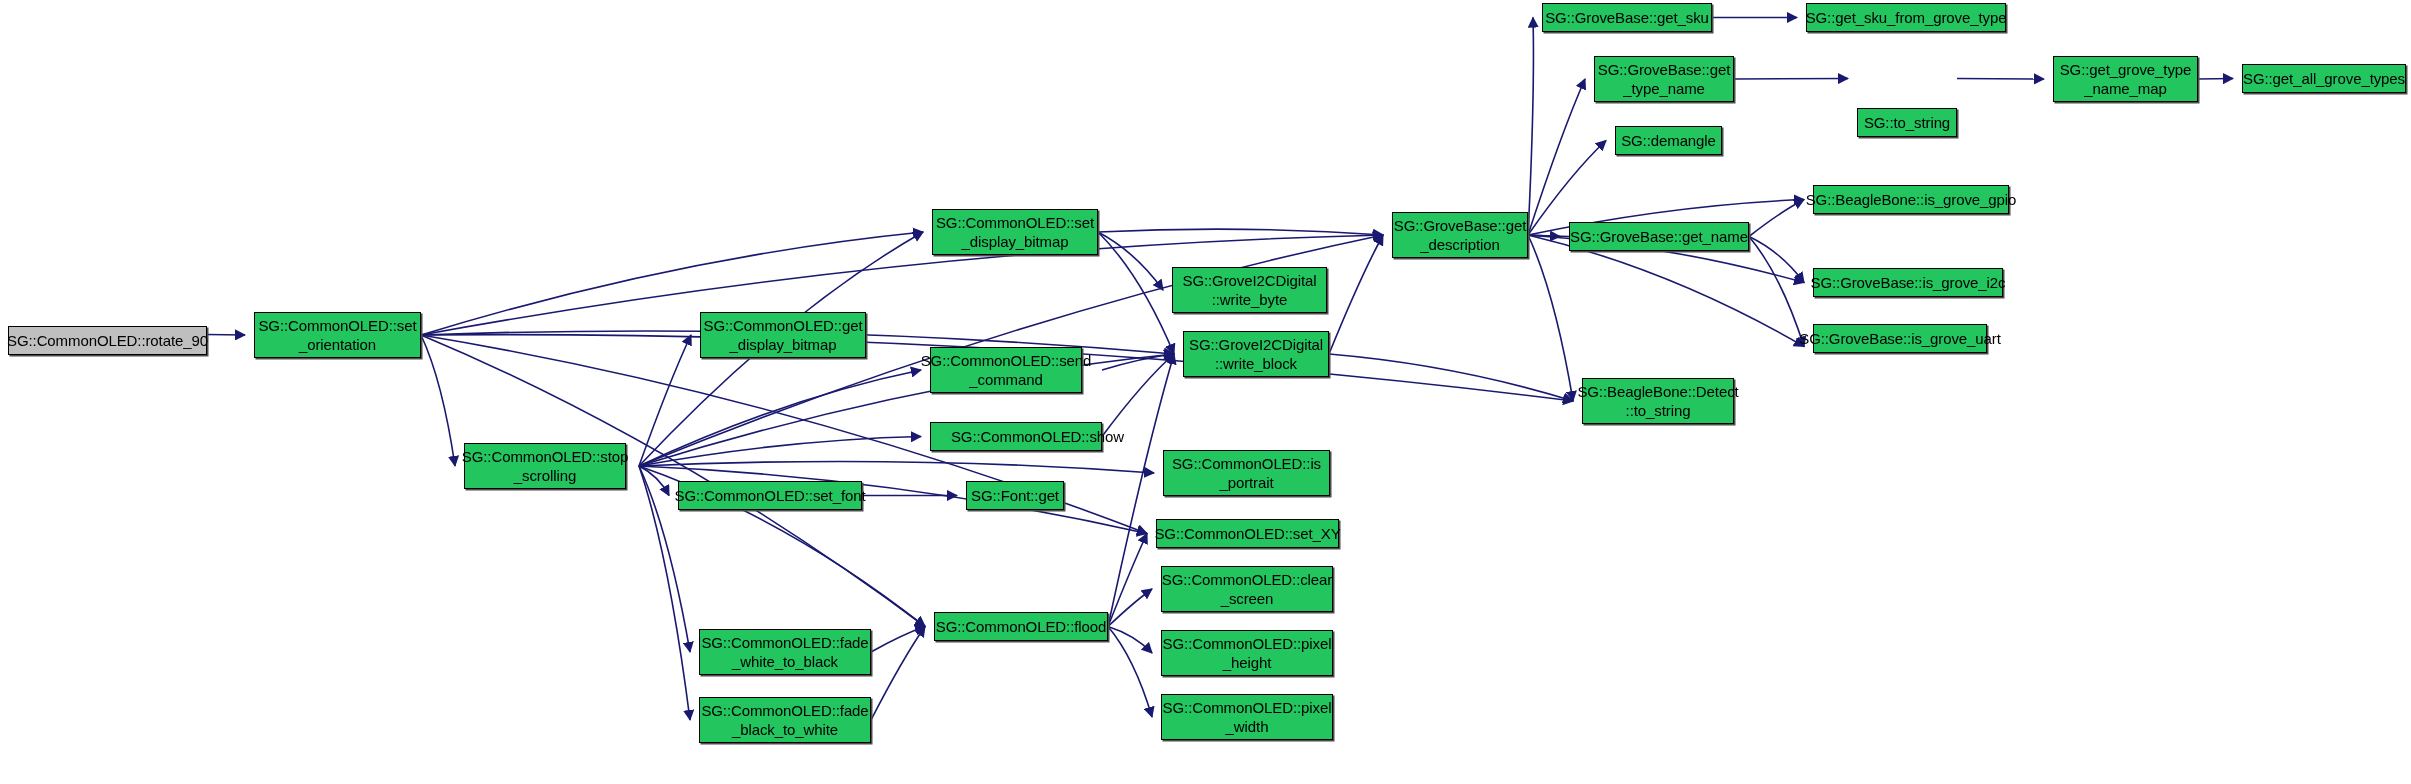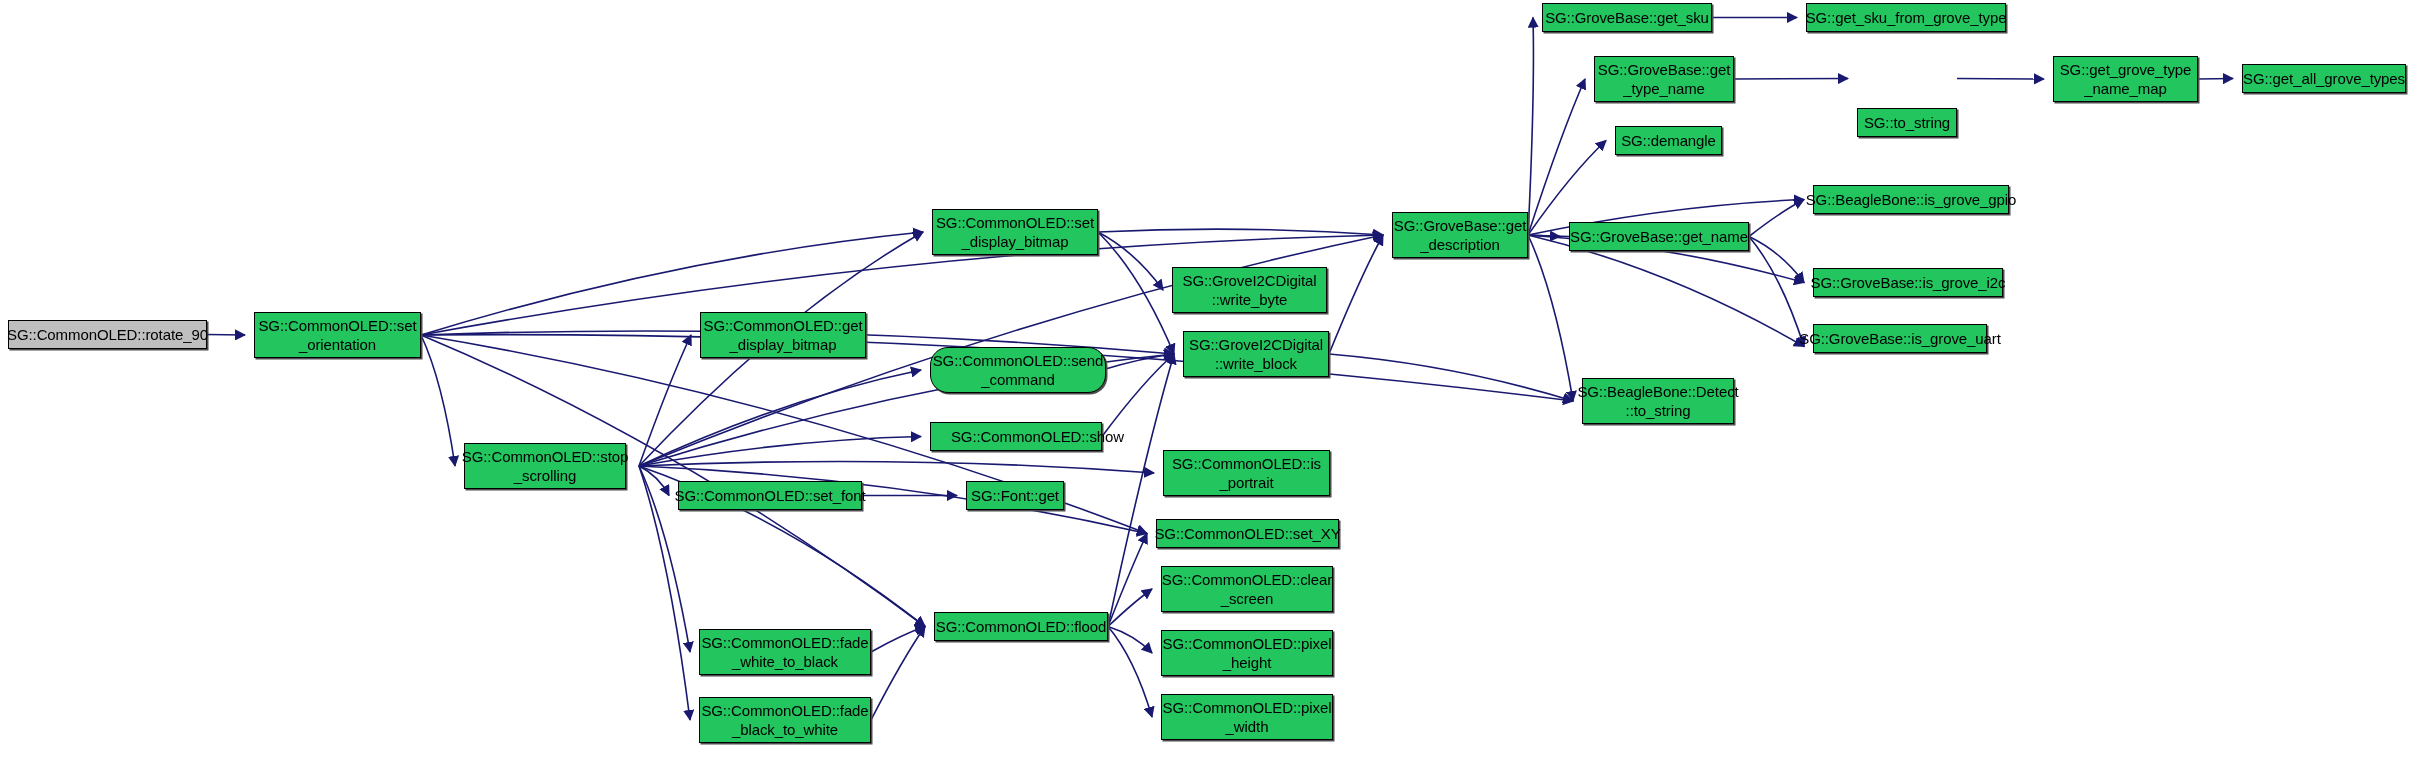--- a/index.html
+++ b/index.html
@@ -15,21 +15,21 @@
     align-items:center;
     justify-content:center;
     text-align:center;
     font-size:15px;
     line-height:1.28;
     color:#000000;
     white-space:pre-line;
     letter-spacing:-0.1px;
     box-shadow:1.5px 1.5px 0 0 #4d4d4d;
   }
-  .node.highlight{background:#bfbfbf;}
+  .node.highlight{background:#bfbfbf;margin-top:6px;}
 </style>
 </head>
 <body>
 
 <div id="canvas">
   <svg id="edges" viewBox="0 0 2411 784" xmlns="http://www.w3.org/2000/svg">
     <defs>
       <marker id="arrow" viewBox="0 0 10 10" refX="9" refY="5" markerWidth="7" markerHeight="7" orient="auto-start-reverse">
         <path d="M 0 0 L 10 5 L 0 10 z" fill="#191970"></path>
       </marker>
@@ -91,21 +91,21 @@
   <div id="node-layer">
       <div class="node highlight" style="left: 8px; top: 320px; width: 199px; height: 29px;">SG::CommonOLED::rotate_90</div>
       <div class="node" style="left: 254px; top: 312px; width: 167px; height: 46px;">SG::CommonOLED::set
 _orientation</div>
       <div class="node" style="left: 464px; top: 443px; width: 162px; height: 46px;">SG::CommonOLED::stop
 _scrolling</div>
       <div class="node" style="left: 932px; top: 209px; width: 166px; height: 46px;">SG::CommonOLED::set
 _display_bitmap</div>
       <div class="node" style="left: 700px; top: 312px; width: 166px; height: 46px;">SG::CommonOLED::get
 _display_bitmap</div>
-      <div class="node" style="left: 930px; top: 347px; width: 176px; height: 46px; border-radius: 18px;">SG::CommonOLED::send
+      <div class="node" style="left: 930px; top: 347px; width: 152px; height: 46px;">SG::CommonOLED::send
 _command</div>
       <div class="node" style="left: 930px; top: 422px; width: 172px; height: 29px; padding-left: 43px;">SG::CommonOLED::show</div>
       <div class="node" style="left: 678px; top: 481px; width: 184px; height: 29px;">SG::CommonOLED::set_font</div>
       <div class="node" style="left: 966px; top: 481px; width: 98px; height: 29px;">SG::Font::get</div>
       <div class="node" style="left: 1172px; top: 267px; width: 155px; height: 46px;">SG::GroveI2CDigital
 ::write_byte</div>
       <div class="node" style="left: 1183px; top: 331px; width: 146px; height: 46px;">SG::GroveI2CDigital
 ::write_block</div>
       <div class="node" style="left: 1163px; top: 450px; width: 167px; height: 46px;">SG::CommonOLED::is
 _portrait</div>

